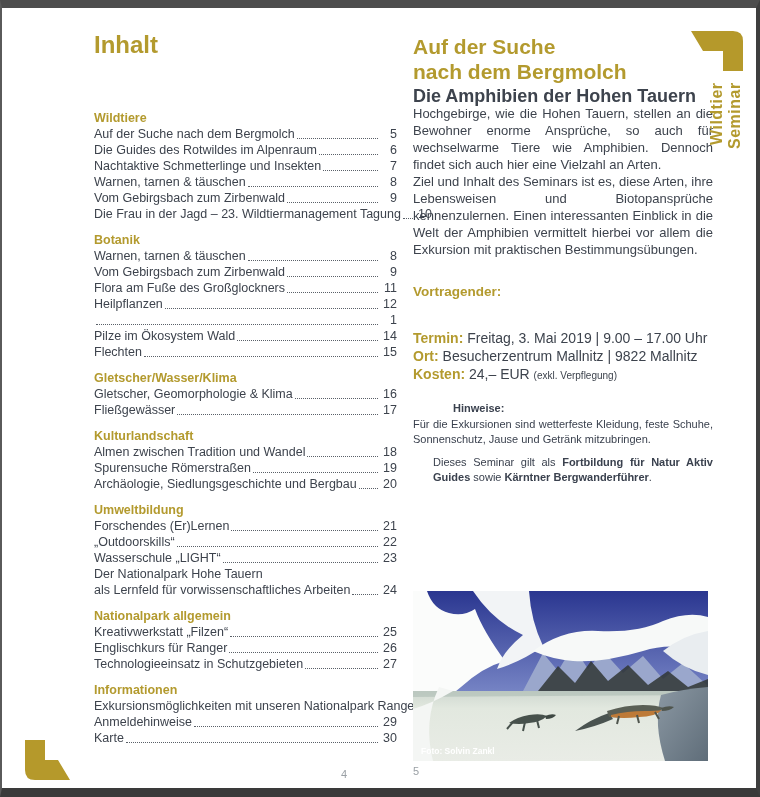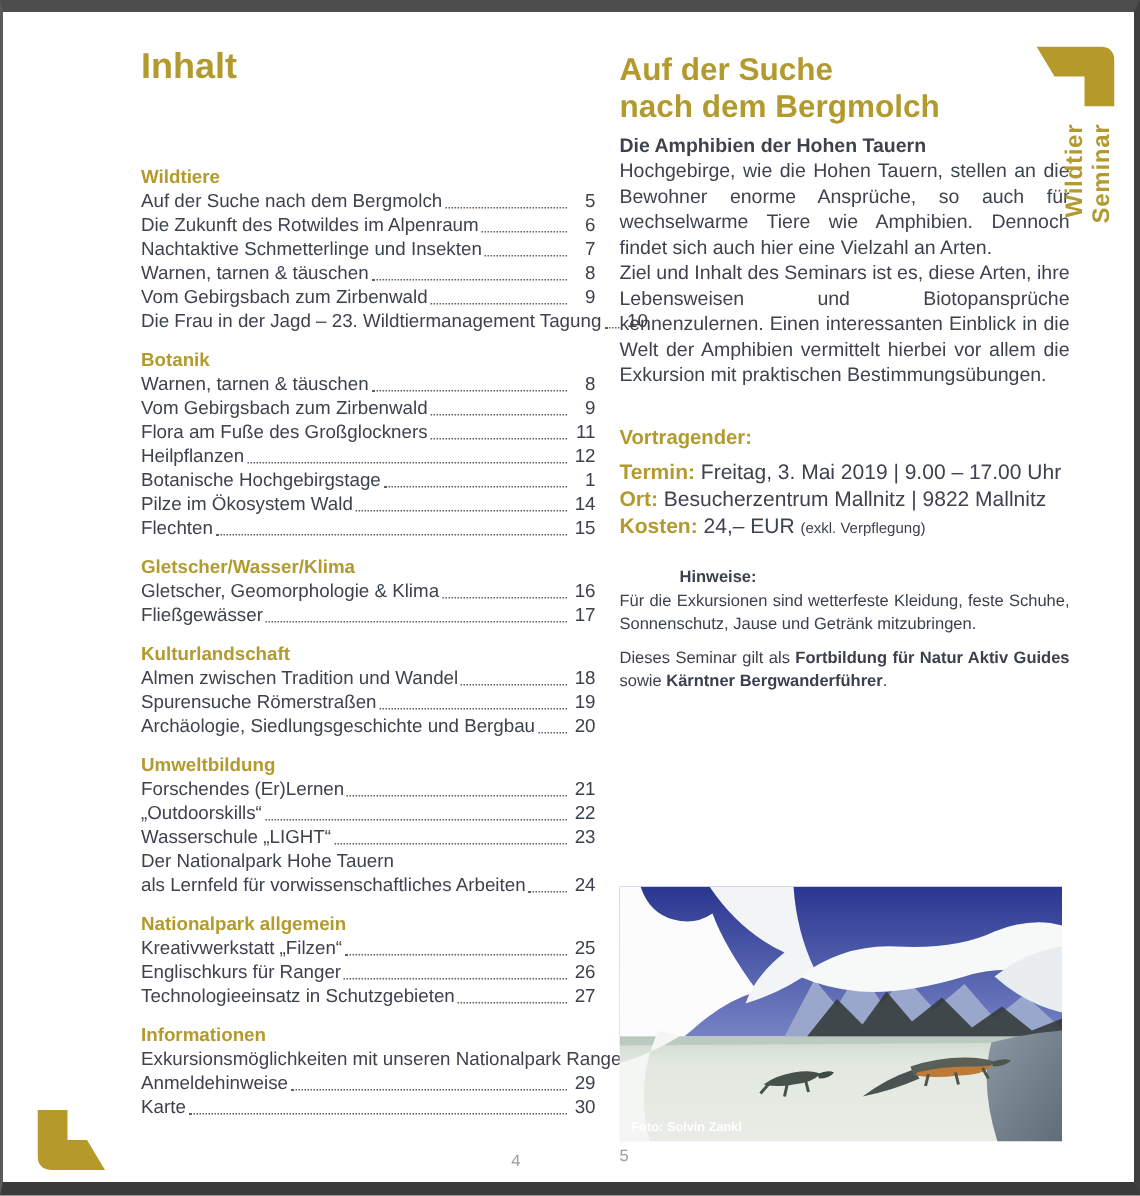--- a/index.html
+++ b/index.html
@@ -21,32 +21,32 @@
   .toc-above { font-size:12.5px; line-height:16px; color:var(--ink); }
   .toc-title { white-space:nowrap; }
   .toc-dots { flex:1; border-bottom:1px dotted #5a6068; margin:0 3px 3px 2px; min-width:10px; }
   .toc-page { min-width:16px; text-align:right; }
   .pagenum { position:absolute; font-size:11px; color:var(--pggray); }
   .pagenum-left { left:330px; top:760px; width:15px; text-align:right; }
   .pagenum-right { left:411px; top:757px; }
   
   .right-page { position:absolute; left:411px; top:0; width:300px; padding-top:26px; }
   .article-title { font-size:21px; line-height:25px; font-weight:600; color:var(--gold); }
-  .article-subtitle { margin-top:4px; font-size:13px; line-height:17px; font-weight:700; color:var(--ink); }
+  .article-subtitle { margin-top:4px; font-size:18px; line-height:17px; font-weight:700; color:var(--ink); }
   .body-par { font-size:13px; line-height:17px; color:var(--ink); text-align:justify; }
   .speaker-label { margin-top:25px; font-size:13.5px; font-weight:700; color:var(--gold); line-height:18px; }
   .speaker-line { margin-top:2px; font-size:14px; color:var(--ink); line-height:18px; }
   .speaker-aff { font-size:10px; }
-  .detail-block { margin-top:4px; }
+  .detail-block { margin-top:28px; }
   .detail-line { font-size:14px; line-height:18px; color:var(--ink); }
   .detail-label { font-weight:700; color:var(--gold); }
   .detail-small { font-size:10px; }
   .hints-label { margin-top:16px; font-size:11px; line-height:15px; font-weight:700; color:var(--navy);padding-left:40px; }
   .hints-par { margin-top:1px; font-size:11px; line-height:15px; color:var(--navy); text-align:justify; }
-  .hints-par2 { margin-top:8px; }
+  .hints-par2 { margin-top:8px;margin-left:20px; }
   .hints-par b { font-weight:700; }
   .photo { position:absolute; left:411px; top:583px; width:295px; height:170px; }
   
   .corner-tr { position:absolute; right:13px; top:23px; width:52px; height:40px; pointer-events:none; }
   .vertical-tab {
     position:absolute; right:12px; top:74px; height:120px;
     writing-mode:vertical-rl; transform:rotate(180deg);
     font-size:16px; font-weight:700; color:var(--gold); letter-spacing:0.5px;
     text-align:right;
   }
@@ -61,21 +61,21 @@
     <h1 class="inhalt-title">Inhalt</h1>
     <div id="toc-root">
         <div class="toc-section first">
           <div class="toc-heading">Wildtiere</div>
           <div class="toc-row">
             <span class="toc-title">Auf der Suche nach dem Bergmolch</span>
             <span class="toc-dots"></span>
             <span class="toc-page">5</span>
           </div>
           <div class="toc-row">
-            <span class="toc-title">Die Zukunft des Rotwildes im Alpenraum</span>
+            <span class="toc-title">Die Guides des Rotwildes im Alpenraum</span>
             <span class="toc-dots"></span>
             <span class="toc-page">6</span>
           </div>
           <div class="toc-row">
             <span class="toc-title">Nachtaktive Schmetterlinge und Insekten</span>
             <span class="toc-dots"></span>
             <span class="toc-page">7</span>
           </div>
           <div class="toc-row">
             <span class="toc-title">Warnen, tarnen &amp; täuschen</span>
@@ -109,21 +109,20 @@
             <span class="toc-title">Flora am Fuße des Großglockners</span>
             <span class="toc-dots"></span>
             <span class="toc-page">11</span>
           </div>
           <div class="toc-row">
             <span class="toc-title">Heilpflanzen</span>
             <span class="toc-dots"></span>
             <span class="toc-page">12</span>
           </div>
           <div class="toc-row">
-            <span class="toc-title">Botanische Hochgebirgstage</span>
             <span class="toc-dots"></span>
             <span class="toc-page">1</span>
           </div>
           <div class="toc-row">
             <span class="toc-title">Pilze im Ökosystem Wald</span>
             <span class="toc-dots"></span>
             <span class="toc-page">14</span>
           </div>
           <div class="toc-row">
             <span class="toc-title">Flechten</span>

